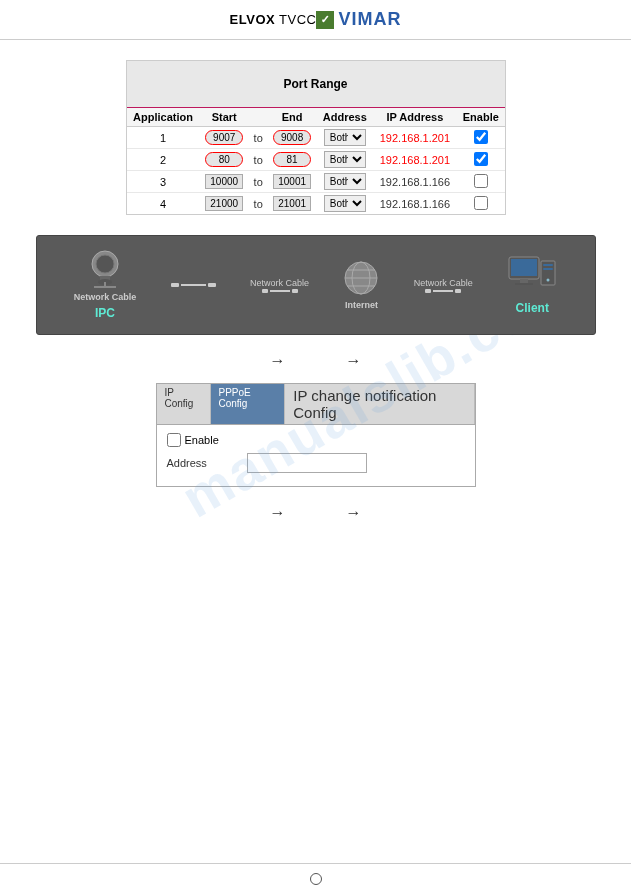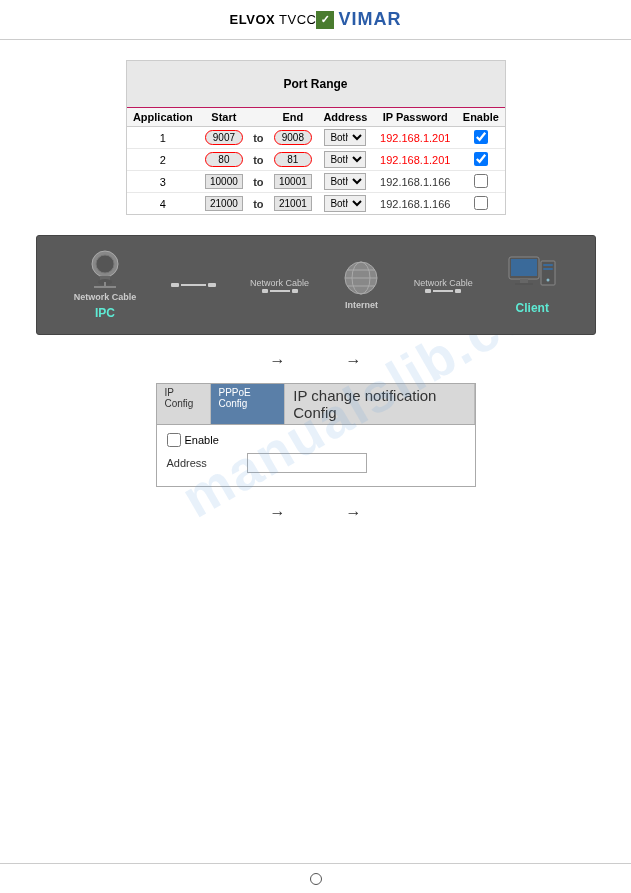--- a/index.html
+++ b/index.html
@@ -134,21 +134,20 @@
     }
     .protocol-select {
       width: 42px;
       font-size: 10px;
       border: 1px solid #aaa;
       padding: 1px;
     }
     .to-text {
       font-size: 10px;
       color: #333;
-      font-weight: bold;
     }
     .enable-checkbox {
       width: 14px;
       height: 14px;
     }
     .ip-addr {
       font-size: 10px;
       color: #333;
     }
     .ip-addr-red {
@@ -306,21 +305,21 @@
   <div class="port-range-container">
     <div class="port-range-title">Port Range</div>
     <table class="port-range-table">
       <thead>
         <tr>
           <th>Application</th>
           <th>Start</th>
           <th></th>
           <th>End</th>
           <th>Address</th>
-          <th>IP Password</th>
+          <th>IP Address</th>
           <th>Enable</th>
         </tr>
       </thead>
       <tbody id="port-table-body">
       <tr>
       <td>1</td>
       <td>
         <input type="text" class="port-input port-input-red" value="9007" style="">
       </td>
       <td class="to-text">to</td>

